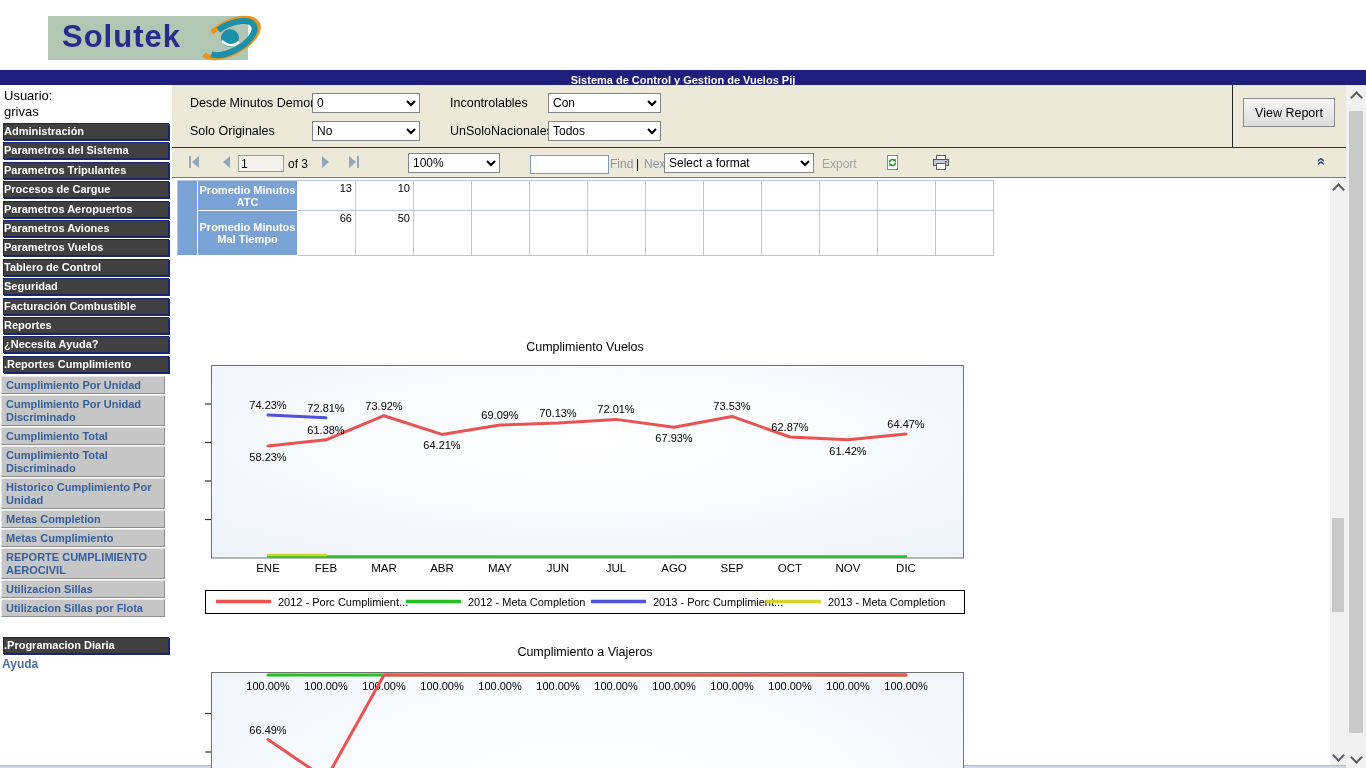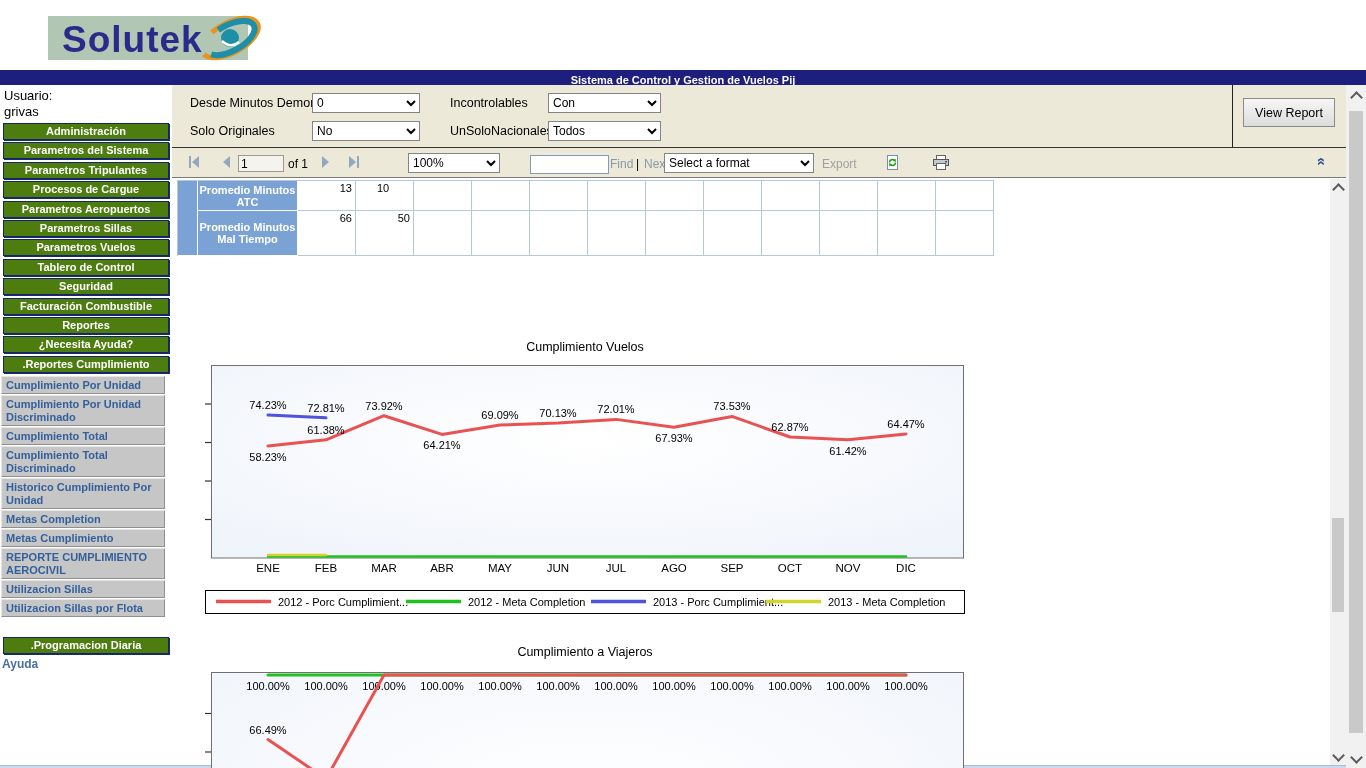--- a/index.html
+++ b/index.html
@@ -3,32 +3,32 @@
 <meta charset="utf-8">
 <style>
   html,body{margin:0;padding:0;background:#fff;}
   #screen{position:relative;width:1366px;height:768px;overflow:hidden;
           font-family:"Liberation Sans", sans-serif;background:#fff;}
   .abs{position:absolute;}
 
   
   .top-band{left:0;top:0;width:1366px;height:70px;background:#fff;}
   .logo-rect{left:48px;top:16px;width:200px;height:44px;background:#b2c6b4;}
-  .logo-text{left:62px;top:19px;font-size:37px;font-weight:bold;color:#2a2a8a;letter-spacing:1px;}
+  .logo-text{left:62px;top:19px;font-size:31px;font-weight:bold;color:#2a2a8a;letter-spacing:1px;}
   .navy-bar{left:0;top:70px;width:1366px;height:15px;background:#1e1e7e;overflow:hidden;}
   .navy-bar span{display:block;margin-top:4px;text-align:center;color:#fff;font-size:11px;font-weight:bold;}
 
   
   .sidebar{left:0;top:85px;width:172px;height:683px;background:#fff;}
   .user-lbl{left:4px;top:3px;font-size:13px;color:#000;}
   .user-name{left:4px;top:19px;font-size:13px;color:#000;}
   #menu-buttons{position:absolute;left:3px;top:38px;width:166px;}
-  .menu-btn{height:15px;margin-bottom:2.4px;background:#4d7c0f;border:1px solid #16246e;
+  .menu-btn{height:15px;margin-bottom:2.4px;background:#404040;border:1px solid #16246e;
             box-shadow:1px 1px 0 #1b2a6b;color:#fff;font-size:11px;font-weight:bold;
-            text-align:center;line-height:15px;cursor:pointer;}
+            line-height:15px;cursor:pointer;}
   #report-links{position:absolute;left:1px;top:291px;width:164px;}
   .sub-item{background:#c6c6c6;border-top:1px solid #e6e6e6;border-left:1px solid #e6e6e6;
             border-right:1px solid #8f8f8f;border-bottom:1px solid #8f8f8f;margin-bottom:1px;
             color:#33609c;font-size:11px;font-weight:bold;line-height:13px;padding:1.5px 2px 1.5px 4px;cursor:pointer;}
   .bottom-btn{left:3px;top:552px;width:166px;}
   .logout{left:2px;top:572px;font-size:12px;font-weight:bold;color:#4a6e9e;cursor:pointer;}
 
   
   .form-panel{left:172px;top:85px;width:1174px;height:62px;background:#ece9d8;border-bottom:1px solid #333;}
   .f-label{font-size:12.5px;color:#000;}
@@ -94,21 +94,21 @@
 
   <div class="abs sidebar">
     <div class="abs user-lbl">Usuario:</div>
     <div class="abs user-name">grivas</div>
     <div id="menu-buttons">
         <div class="menu-btn">Administración</div>
         <div class="menu-btn">Parametros del Sistema</div>
         <div class="menu-btn">Parametros Tripulantes</div>
         <div class="menu-btn">Procesos de Cargue</div>
         <div class="menu-btn">Parametros Aeropuertos</div>
-        <div class="menu-btn">Parametros Sillas</div>
+        <div class="menu-btn">Parametros Aviones</div>
         <div class="menu-btn">Parametros Vuelos</div>
         <div class="menu-btn">Tablero de Control</div>
         <div class="menu-btn">Seguridad</div>
         <div class="menu-btn">Facturación Combustible</div>
         <div class="menu-btn">Reportes</div>
         <div class="menu-btn">¿Necesita Ayuda?</div>
         <div class="menu-btn">.Reportes Cumplimiento</div>
       </div>
     <div id="report-links">
         <div class="sub-item">Cumplimiento Por Unidad</div>
@@ -143,21 +143,21 @@
 
   <div class="abs toolbar">
     <svg class="tb abs" style="left:16px" width="12" height="14">
         <rect x="1" y="1" width="2" height="12" fill="#93a7bd"></rect>
         <polygon points="11,1 4,7 11,13" fill="#93a7bd"></polygon>
       </svg>
     <svg class="tb abs" style="left:48px" width="12" height="14">
         <polygon points="10,1 3,7 10,13" fill="#93a7bd"></polygon>
       </svg>
     <input class="tb abs page-box" value="1" style="">
-    <span class="tb-txt abs" style="left:116px">of 1</span>
+    <span class="tb-txt abs" style="left:116px">of 3</span>
     <svg class="tb abs" style="left:148px" width="12" height="14">
         <polygon points="2,1 9,7 2,13" fill="#93a7bd"></polygon>
       </svg>
     <svg class="tb abs" style="left:176px" width="12" height="14">
         <polygon points="1,1 8,7 1,13" fill="#93a7bd"></polygon>
         <rect x="9" y="1" width="2" height="12" fill="#93a7bd"></rect>
       </svg>
     <select class="f-select" style="left:236px;top:5px;width:92px"><option>100%</option></select>
     <input class="tb abs find-box" style="">
     <span class="tb-txt abs gray-link" style="left:438px">Find</span>
@@ -179,21 +179,21 @@
       <rect x="13" y="7" width="2" height="1.5" fill="#555"></rect>
     </svg>
     <span class="abs collapse">«</span>
   </div>
 
   <div class="abs report-area">
     <div id="report-table">
         <div class="t-corner"></div>
         <div class="t-head" style="grid-area: 1 / 2;">Promedio Minutos ATC</div>
         <div class="t-cell" style="grid-area: 1 / 3;">13</div>
-        <div class="t-cell" style="grid-area: 1 / 4; text-align: center;">10</div>
+        <div class="t-cell" style="grid-area: 1 / 4;">10</div>
         <div class="t-cell" style="grid-area: 1 / 5;"></div>
         <div class="t-cell" style="grid-area: 1 / 6;"></div>
         <div class="t-cell" style="grid-area: 1 / 7;"></div>
         <div class="t-cell" style="grid-area: 1 / 8;"></div>
         <div class="t-cell" style="grid-area: 1 / 9;"></div>
         <div class="t-cell" style="grid-area: 1 / 10;"></div>
         <div class="t-cell" style="grid-area: 1 / 11;"></div>
         <div class="t-cell" style="grid-area: 1 / 12;"></div>
         <div class="t-cell" style="grid-area: 1 / 13;"></div>
         <div class="t-cell" style="grid-area: 1 / 14;"></div>

